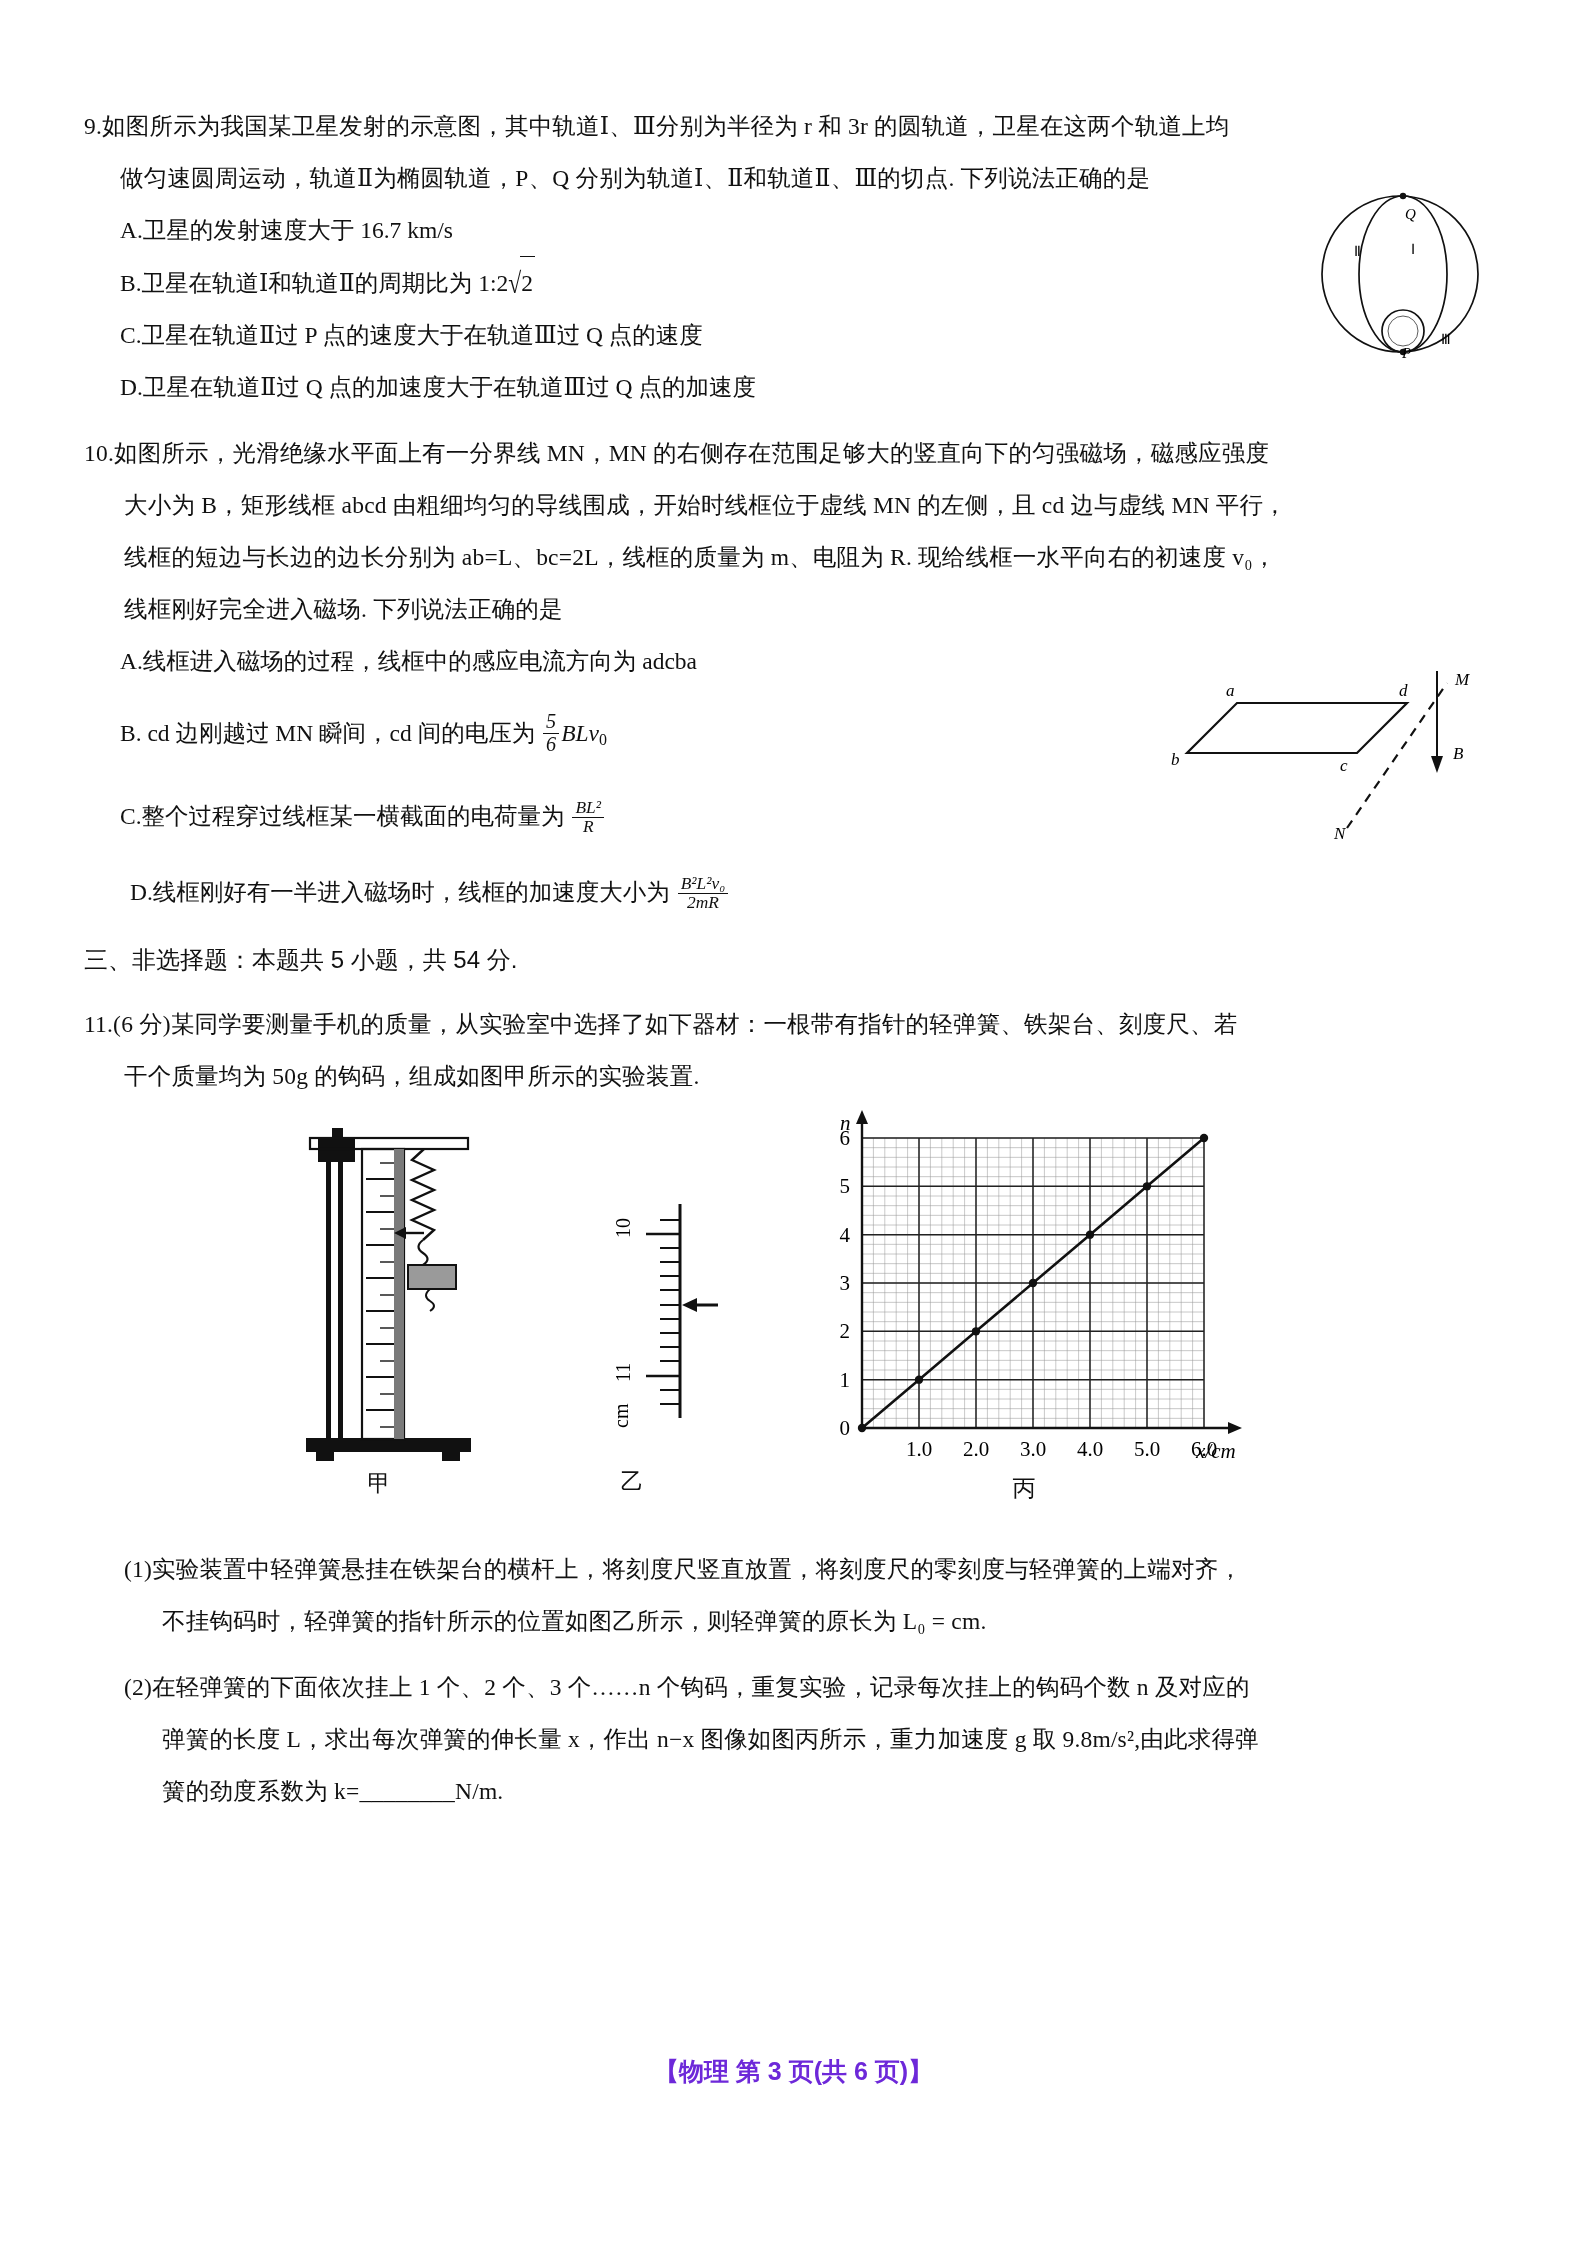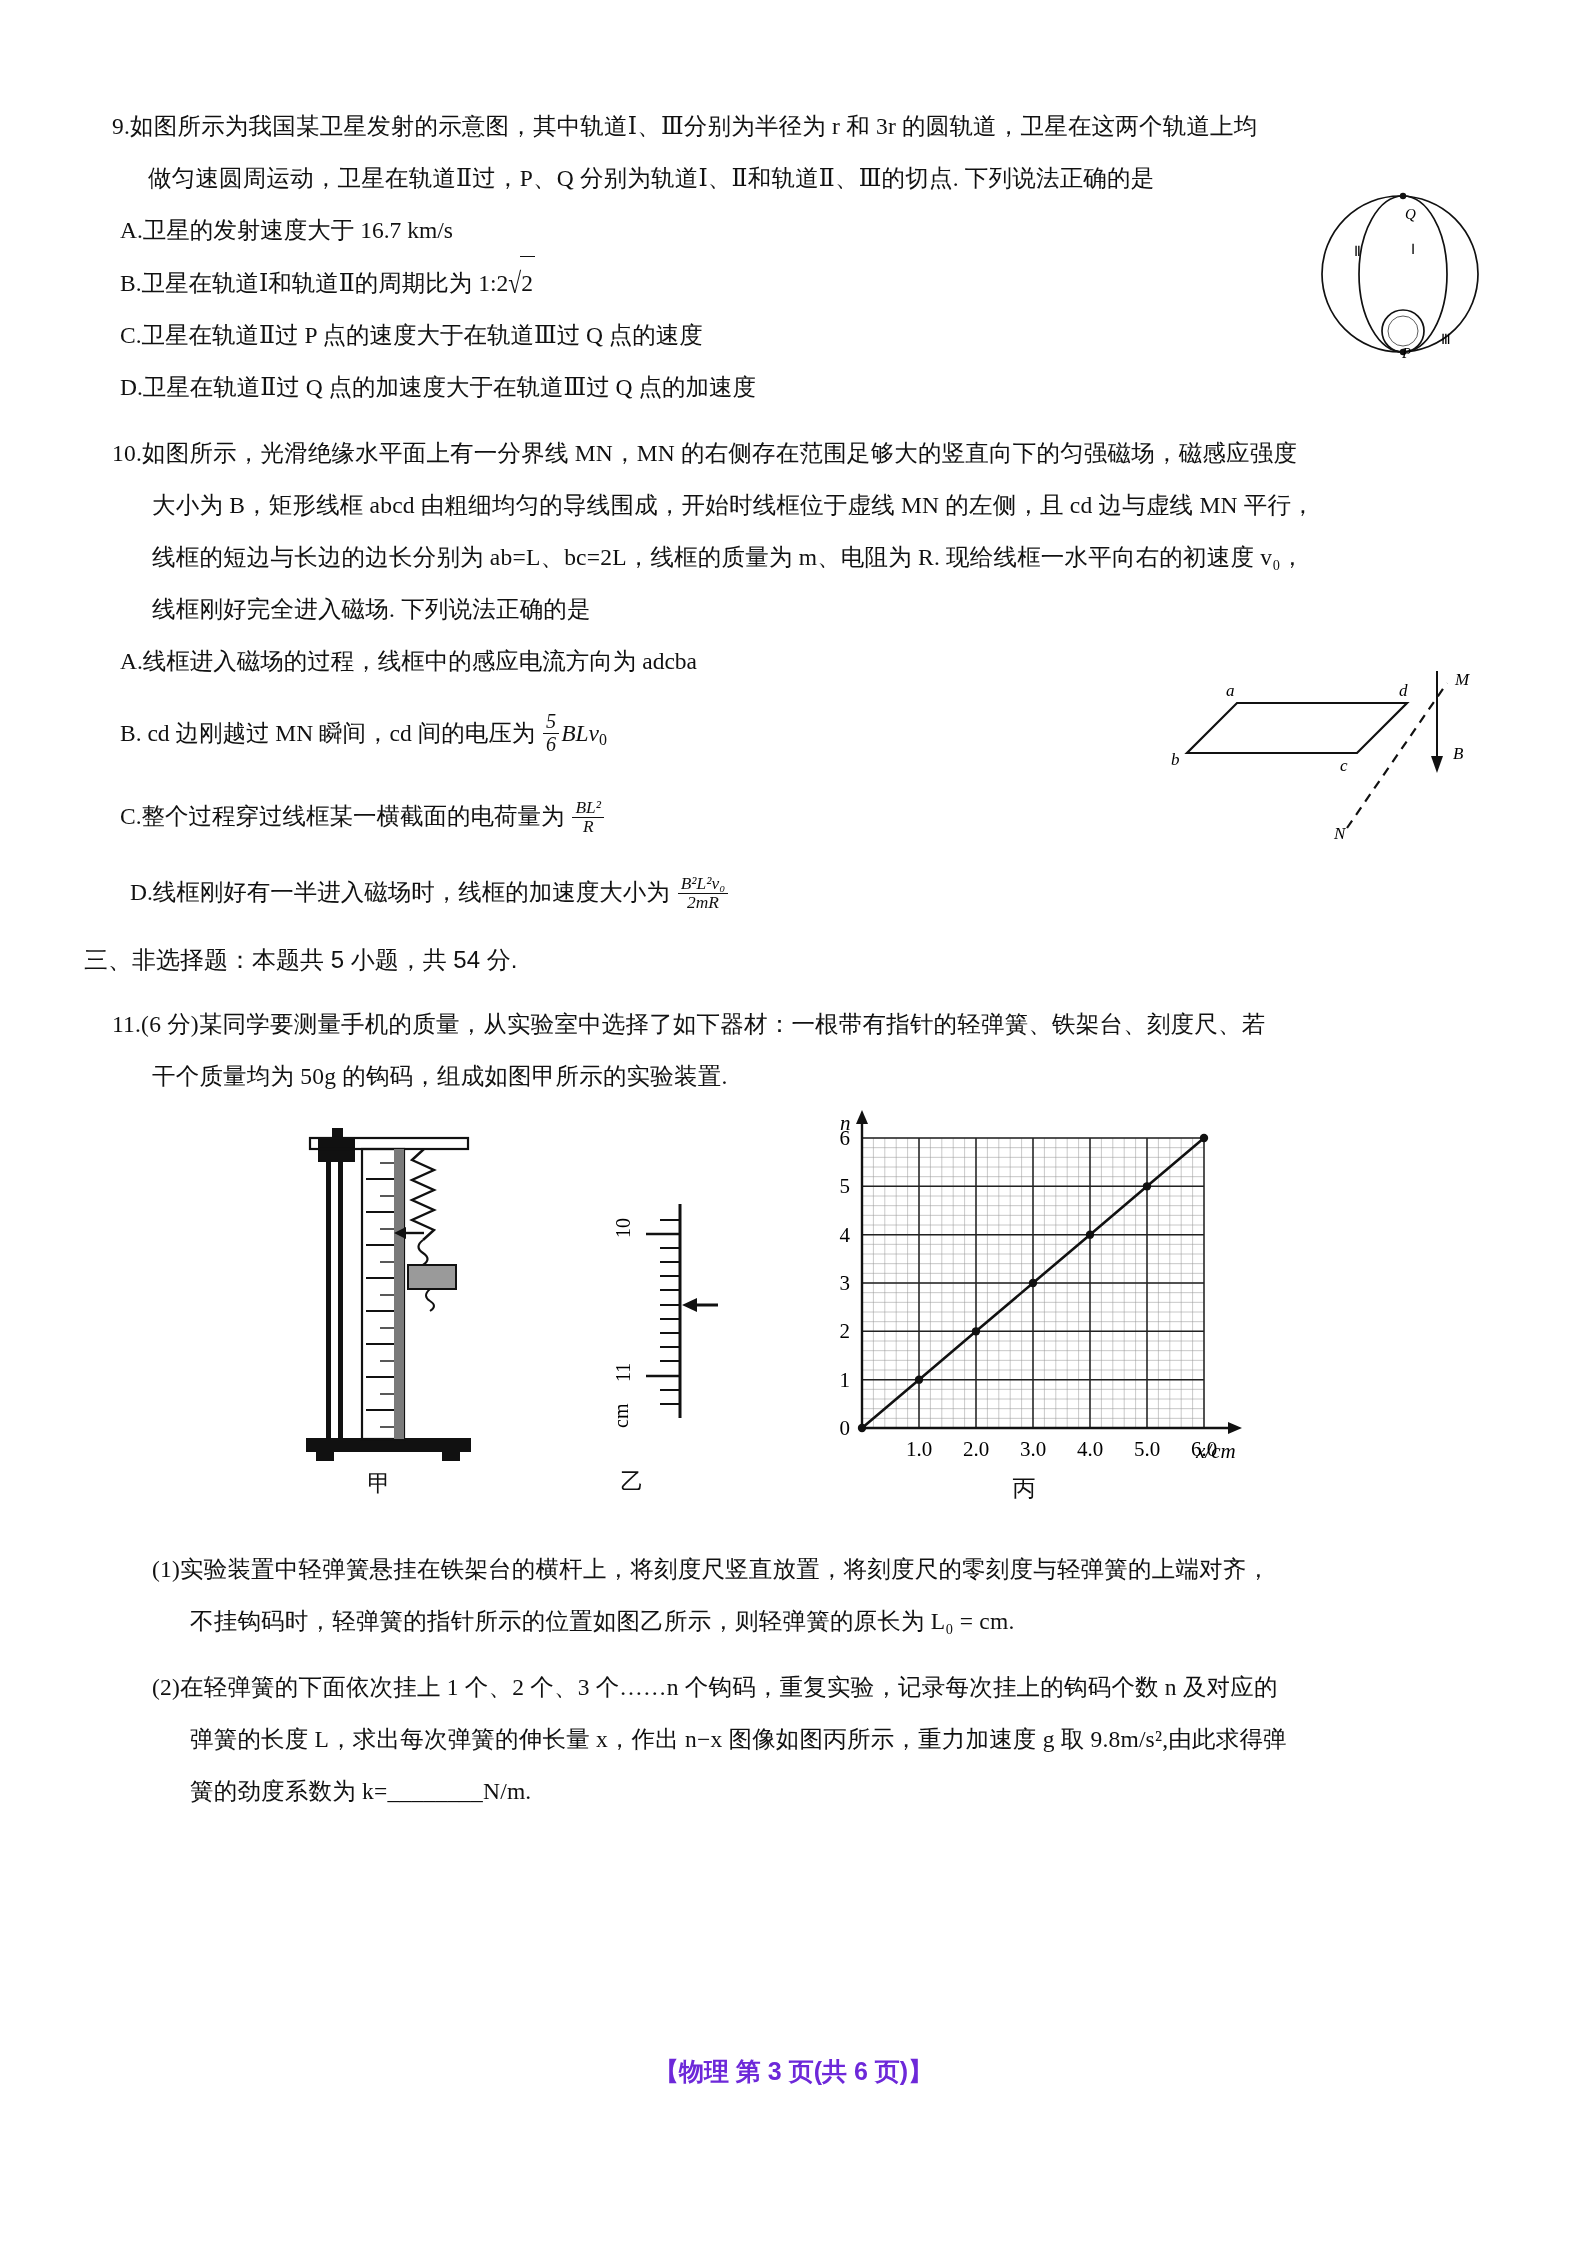--- a/index.html
+++ b/index.html
@@ -26,21 +26,20 @@
     width: 1420px;
   }
 
   
   .q-block { position: relative; margin-bottom: 6px; }
   .line {
     font-size: 23.5px;
     line-height: 52px;
     letter-spacing: 0.2px;
     white-space: nowrap;
-    margin-left: 28px;
   }
   .indent1 { padding-left: 36px; }
   .indent2 { padding-left: 40px; }
   .opt {
     font-size: 23.5px;
     line-height: 52px;
     padding-left: 36px;
     white-space: nowrap;
   }
   .opt-tall { line-height: 60px; margin-top: 16px; }
@@ -131,21 +130,21 @@
 
 <div class="page">
 
   <div class="content">
 
     <div class="q-block">
 
       <div class="line">
         <span>9.</span><span>如图所示为我国某卫星发射的示意图，其中轨道Ⅰ、Ⅲ分别为半径为 r 和 3r 的圆轨道，卫星在这两个轨道上均</span>
       </div>
-      <div class="line indent1">做匀速圆周运动，卫星在轨道Ⅱ过，P、Q 分别为轨道Ⅰ、Ⅱ和轨道Ⅱ、Ⅲ的切点. 下列说法正确的是</div>
+      <div class="line indent1">做匀速圆周运动，轨道Ⅱ为椭圆轨道，P、Q 分别为轨道Ⅰ、Ⅱ和轨道Ⅱ、Ⅲ的切点. 下列说法正确的是</div>
 
       <div class="opt">
         <span>A.</span><span>卫星的发射速度大于 16.7  km/s</span>
       </div>
 
       <div class="opt">
         <span>B.</span><span>卫星在轨道Ⅰ和轨道Ⅱ的周期比为 1:2</span><span class="radsign">√</span><span class="sqrt">2</span>
       </div>
 
       <div class="opt">

